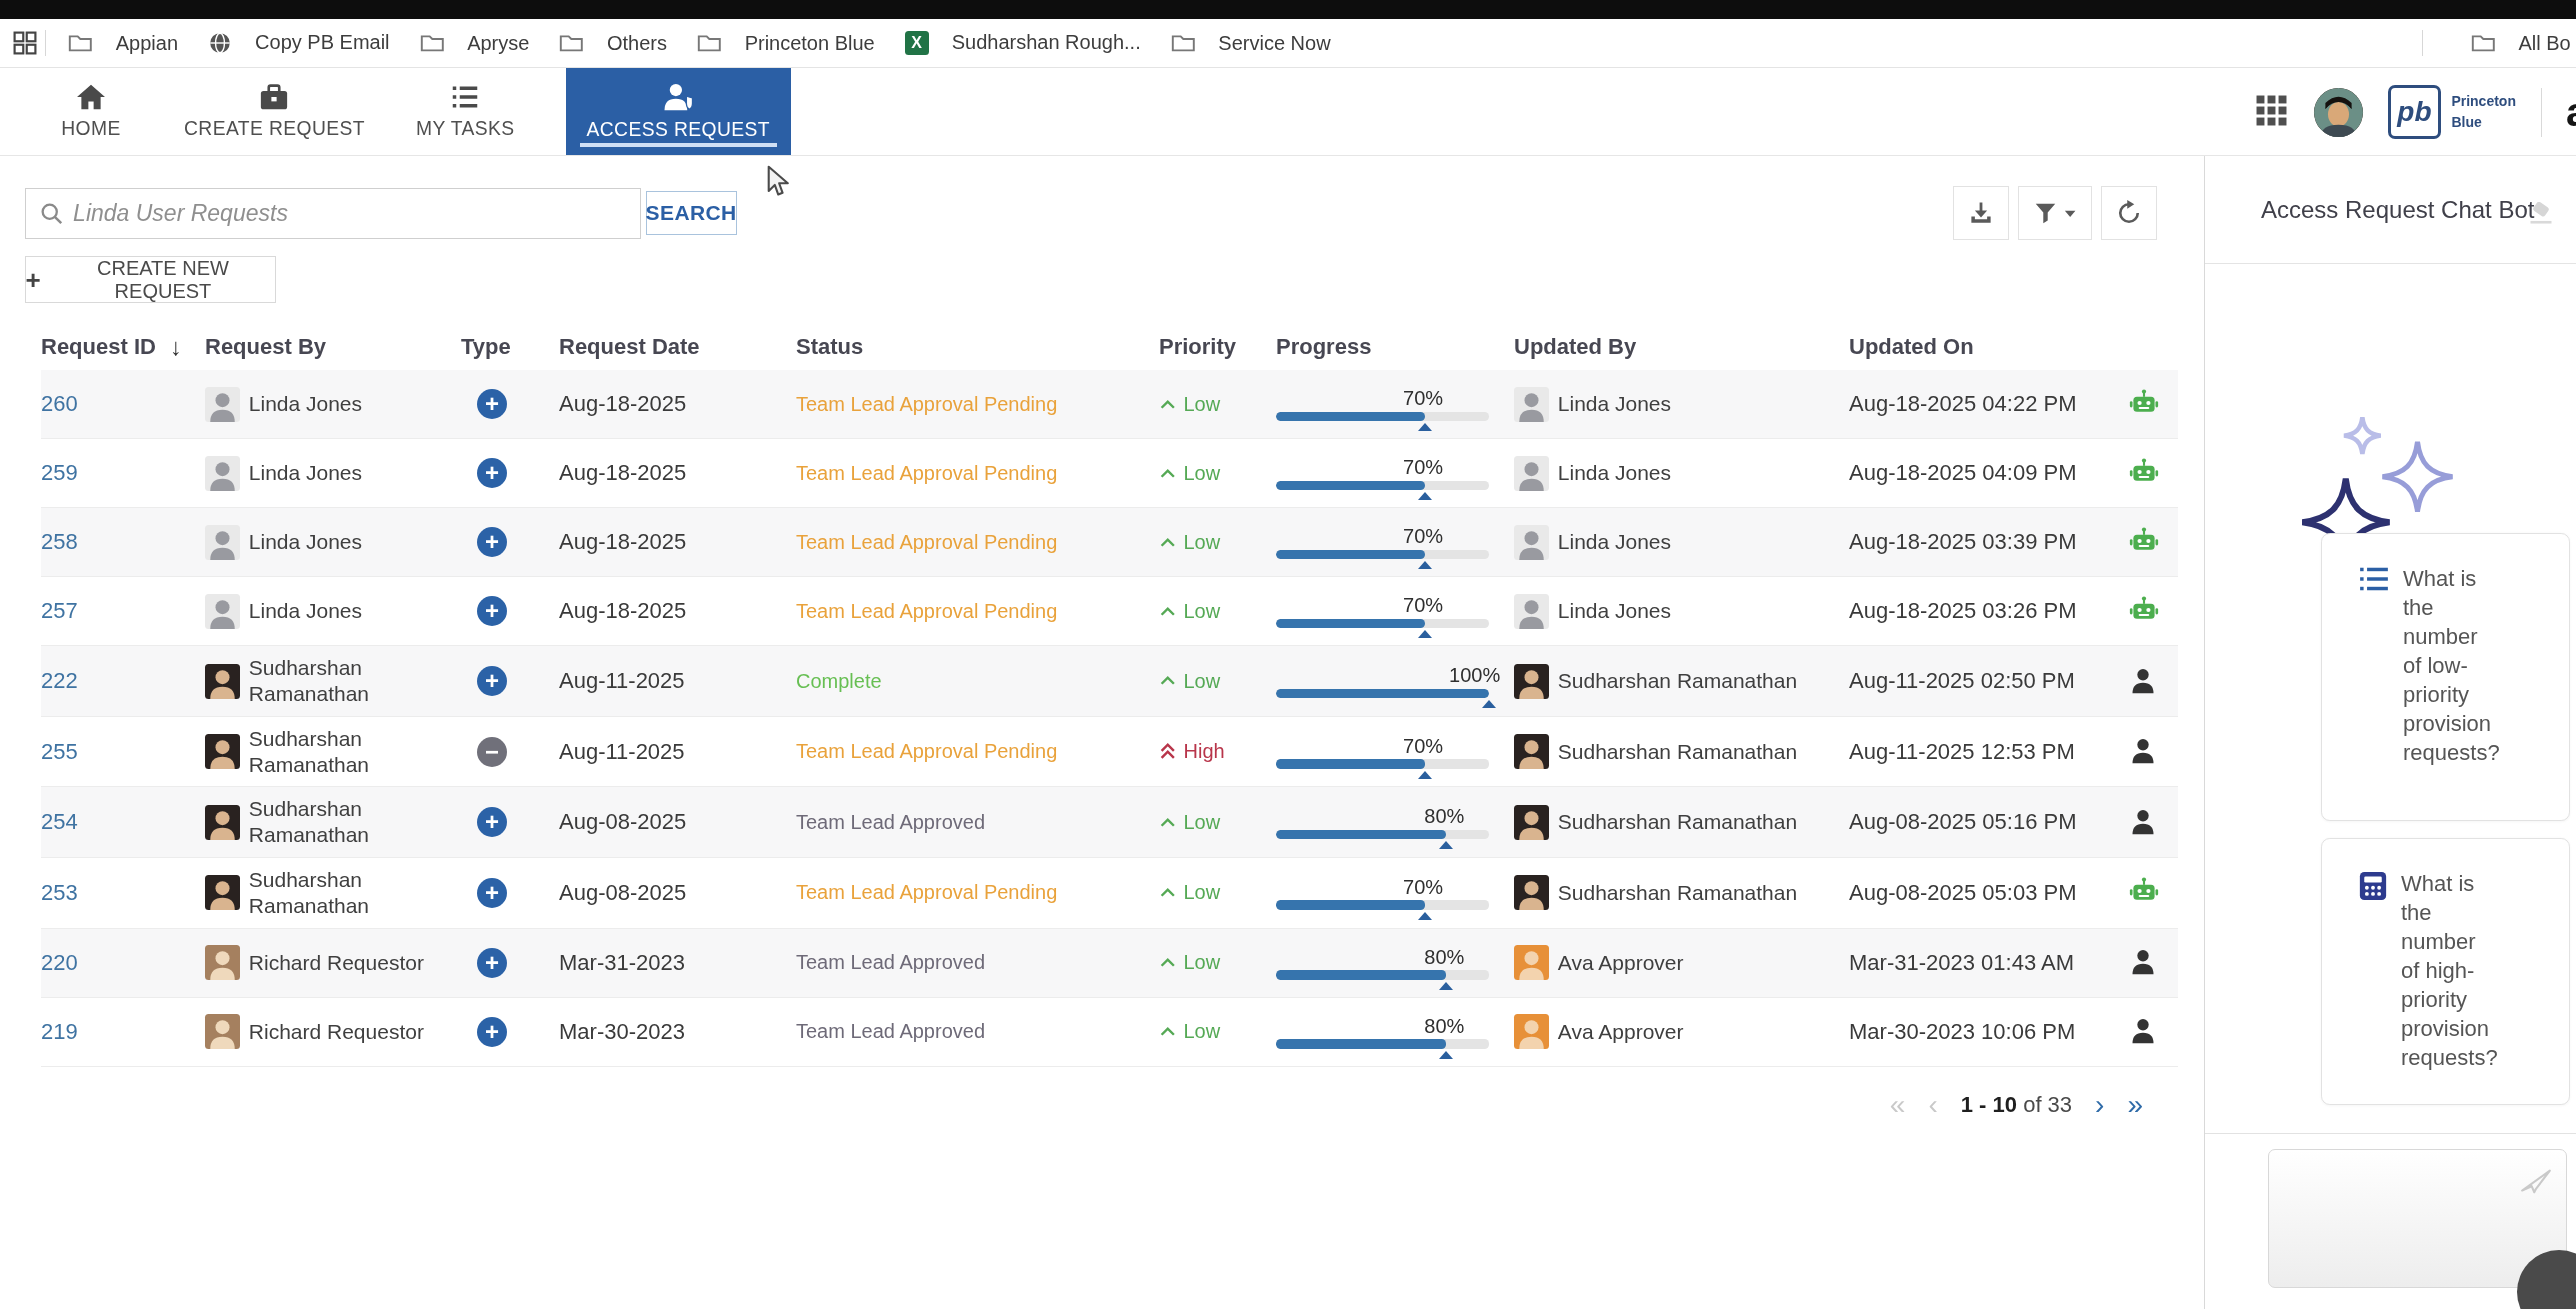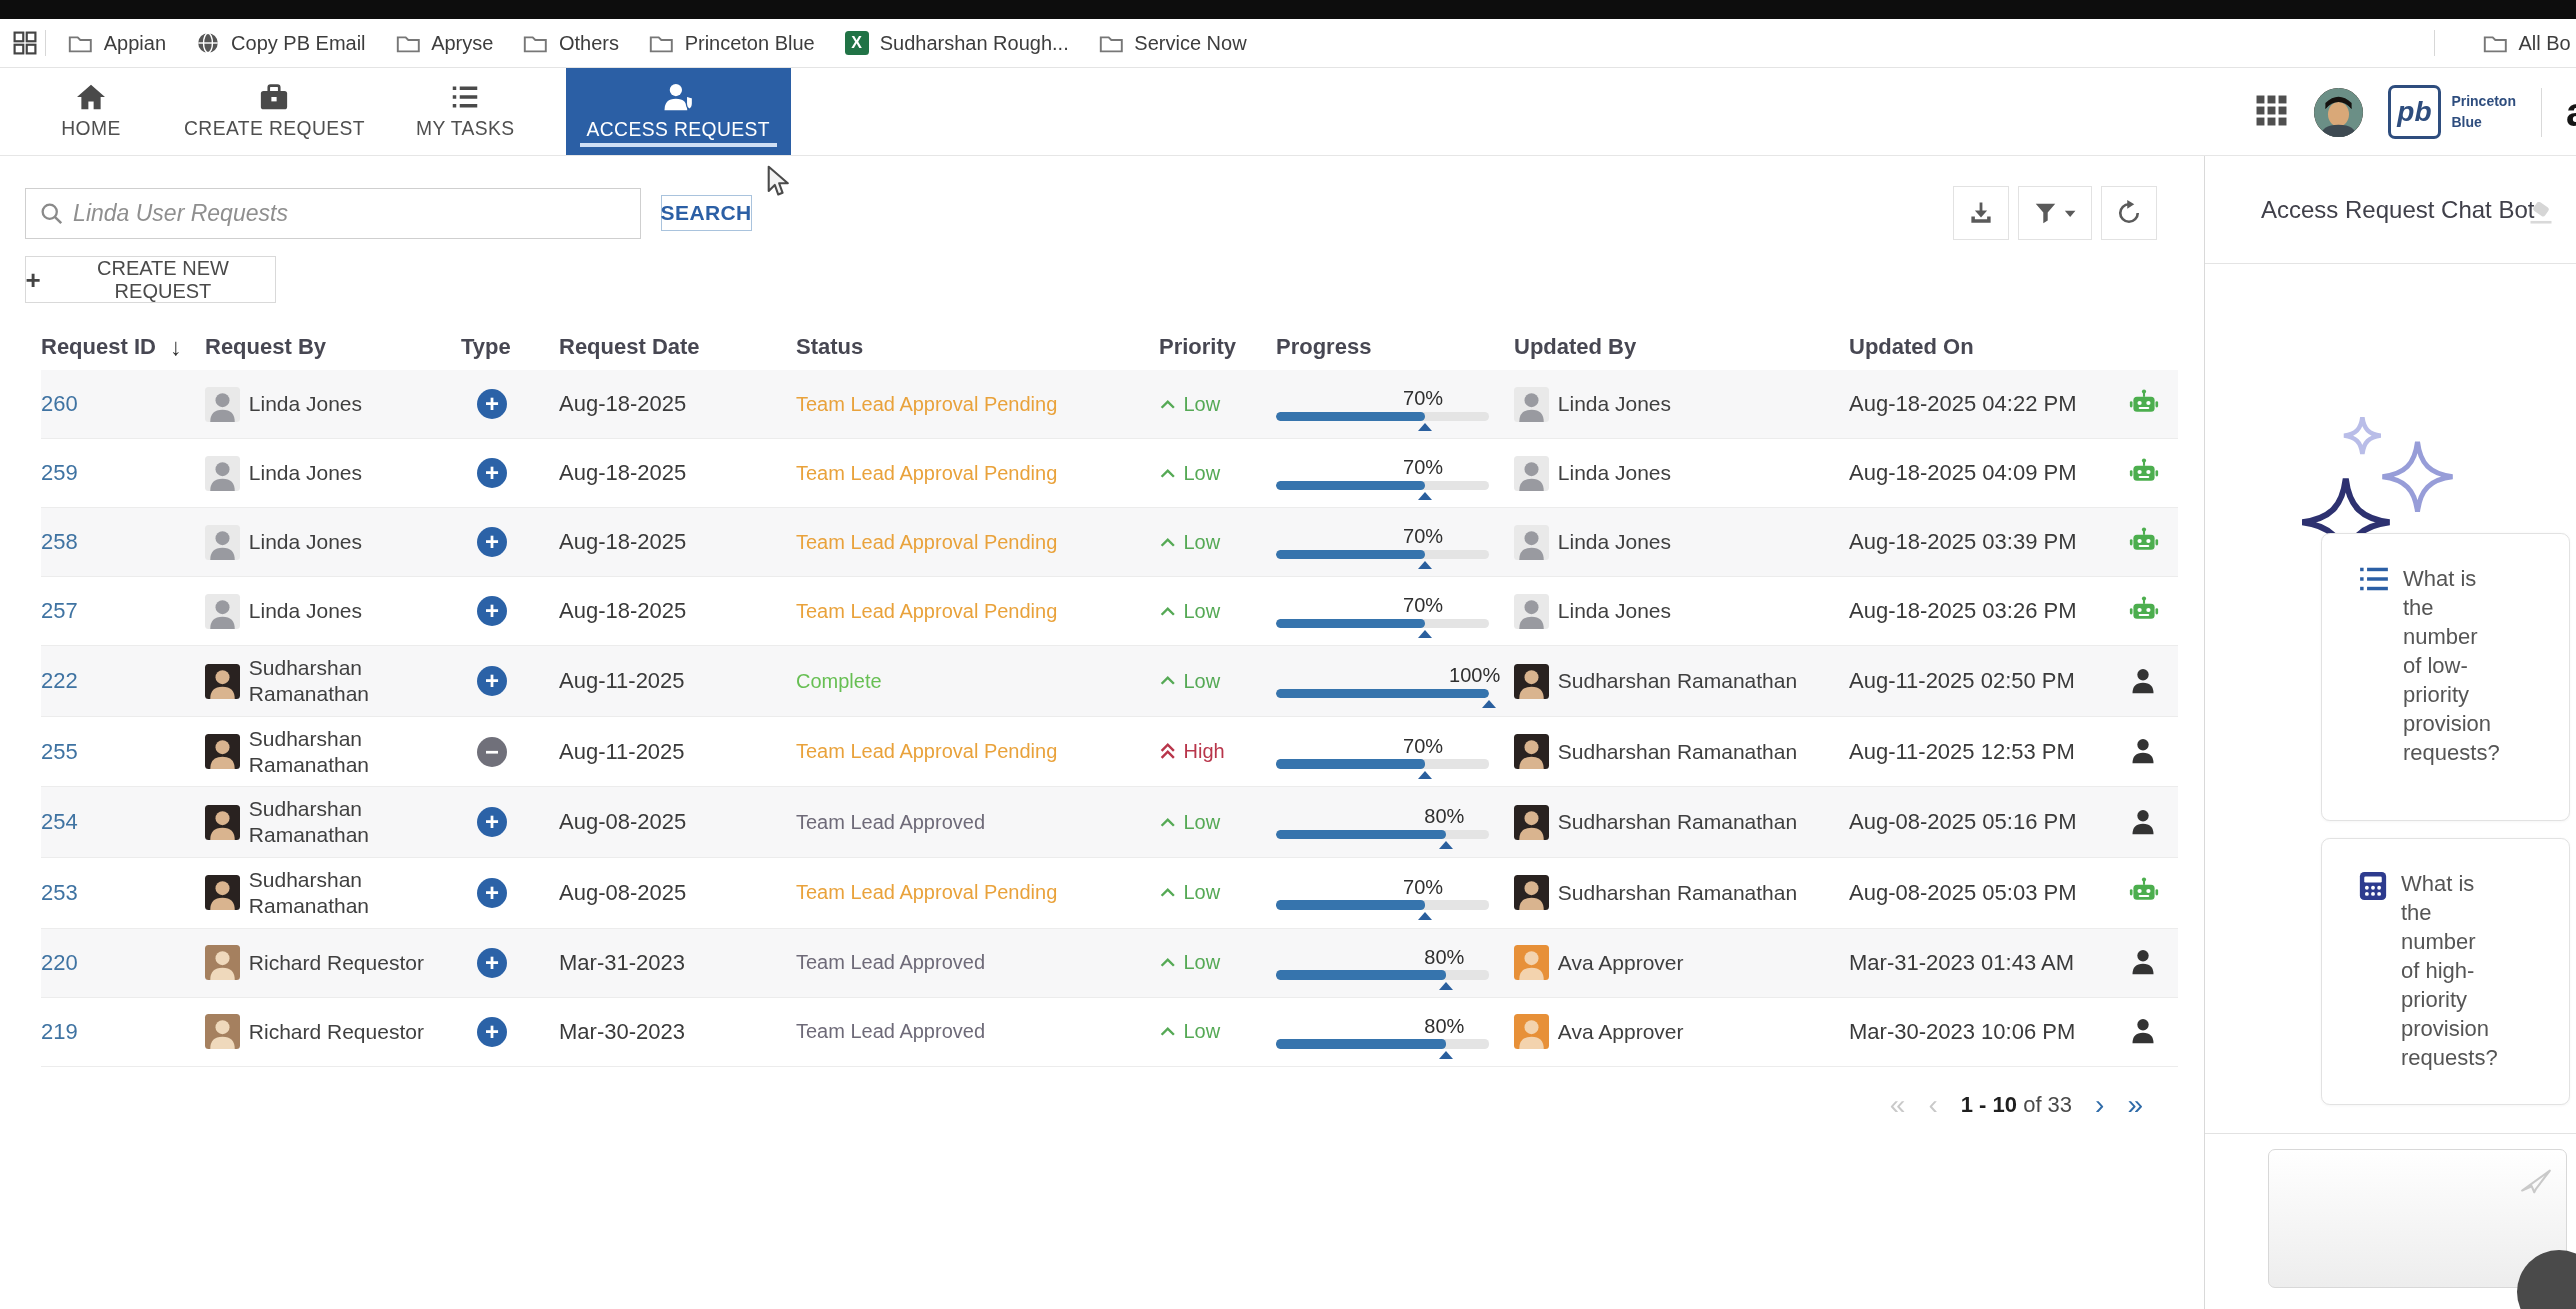--- a/index.html
+++ b/index.html
@@ -3,21 +3,21 @@
 <meta charset="utf-8">
 <style>
   * { margin:0; padding:0; box-sizing:border-box; }
   html,body { background:#ffffff; }
   body { font-family:"Liberation Sans", sans-serif; color:#3a3a3a; }
   .page { position:relative; width:2576px; height:1309px; overflow:hidden; background:#fff; }
 
   
   .browser-top { height:19.3px; background:#0d0d0d; }
   .bookmarks { height:49px; background:#fff; border-bottom:0.9px solid #e4e4e4; display:flex; align-items:center; padding:0 12.3px; font-size:20px; color:#3d3d3d; }
-  .bm-item { display:flex; align-items:center; gap:11px; margin:0 15px; white-space:nowrap; cursor:default; }
+  .bm-item { display:flex; gap:23px; margin:0 15px; white-space:nowrap; cursor:default; }
   .bm-sep { width:0.9px; height:26px; background:#d7d7d7; margin:0 7px; }
   .bm-spacer { flex:1; }
   .apps-ic svg, .bm-item svg { display:block; }
   .excel-chip { width:24px; height:24px; background:#217346; color:#fff; font-size:16px; font-weight:bold; display:flex; align-items:center; justify-content:center; border-radius:3.5px; }
 
   
   .app-header { height:88px; background:#fff; border-bottom:0.9px solid #e6e6e6; position:relative; display:flex; }
   .tabs { display:flex; padding-left:49px; gap:51px; }
   .tab { display:flex; flex-direction:column; align-items:center; justify-content:center; gap:7px; min-width:84px; color:#4f4f4f; cursor:pointer; }
   .tab .tab-label { font-size:19.3px; letter-spacing:0.4px; }
@@ -35,21 +35,21 @@
 
   
   .content { display:flex; height:1153px; }
   .main { width:2204px; position:relative; }
   .chat { flex:1; border-left:0.9px solid #d9d9d9; position:relative; background:#fff; }
 
   
   .toolbar { display:flex; align-items:center; margin:30px 0 0 24.6px; }
   .search-box { width:616px; height:51px; border:0.9px solid #cfcfcf; display:flex; align-items:center; padding:0 14px; gap:10.5px; background:#fff; }
   .search-ph { font-size:23px; font-style:italic; color:#8f8f8f; }
-  .search-btn { width:91px; height:36px; margin-left:20px; border:0.9px solid #a9c3dd; background:#fff; color:var(--accent); font-size:21px; font-weight:bold; letter-spacing:0.4px; display:flex; align-items:center; justify-content:center; cursor:pointer; font-family:inherit;text-align:right; }
+  .search-btn { width:91px; height:44px; margin-left:5px; border:0.9px solid #a9c3dd; background:#fff; color:var(--accent); font-size:21px; font-weight:bold; letter-spacing:0.4px; display:flex; align-items:center; justify-content:center; cursor:pointer; font-family:inherit;text-align:right; }
   .tb-spacer { flex:1; }
   .icon-btns { display:flex; gap:8.8px; margin-right:47px; }
   .icon-btn { height:54px; border:0.9px solid #e2e2e2; background:#fff; display:flex; align-items:center; justify-content:center; cursor:pointer; }
   .ib-sq { width:56px; } .ib-w { width:74px; gap:7px; }
 
   .create-btn { margin:16px 0 0 24.6px; width:251px; height:47px; border:0.9px solid #d9d9d9; background:#fff; display:flex; align-items:center; justify-content:center; gap:10.5px; font-size:20px; color:#4a4a4a; cursor:pointer; font-family:inherit; }
   .plus-glyph { font-size:26px; font-weight:bold; color:#444; line-height:1; }
 
   
   .table { margin:21px 0 0 41px; width:2137px; }

